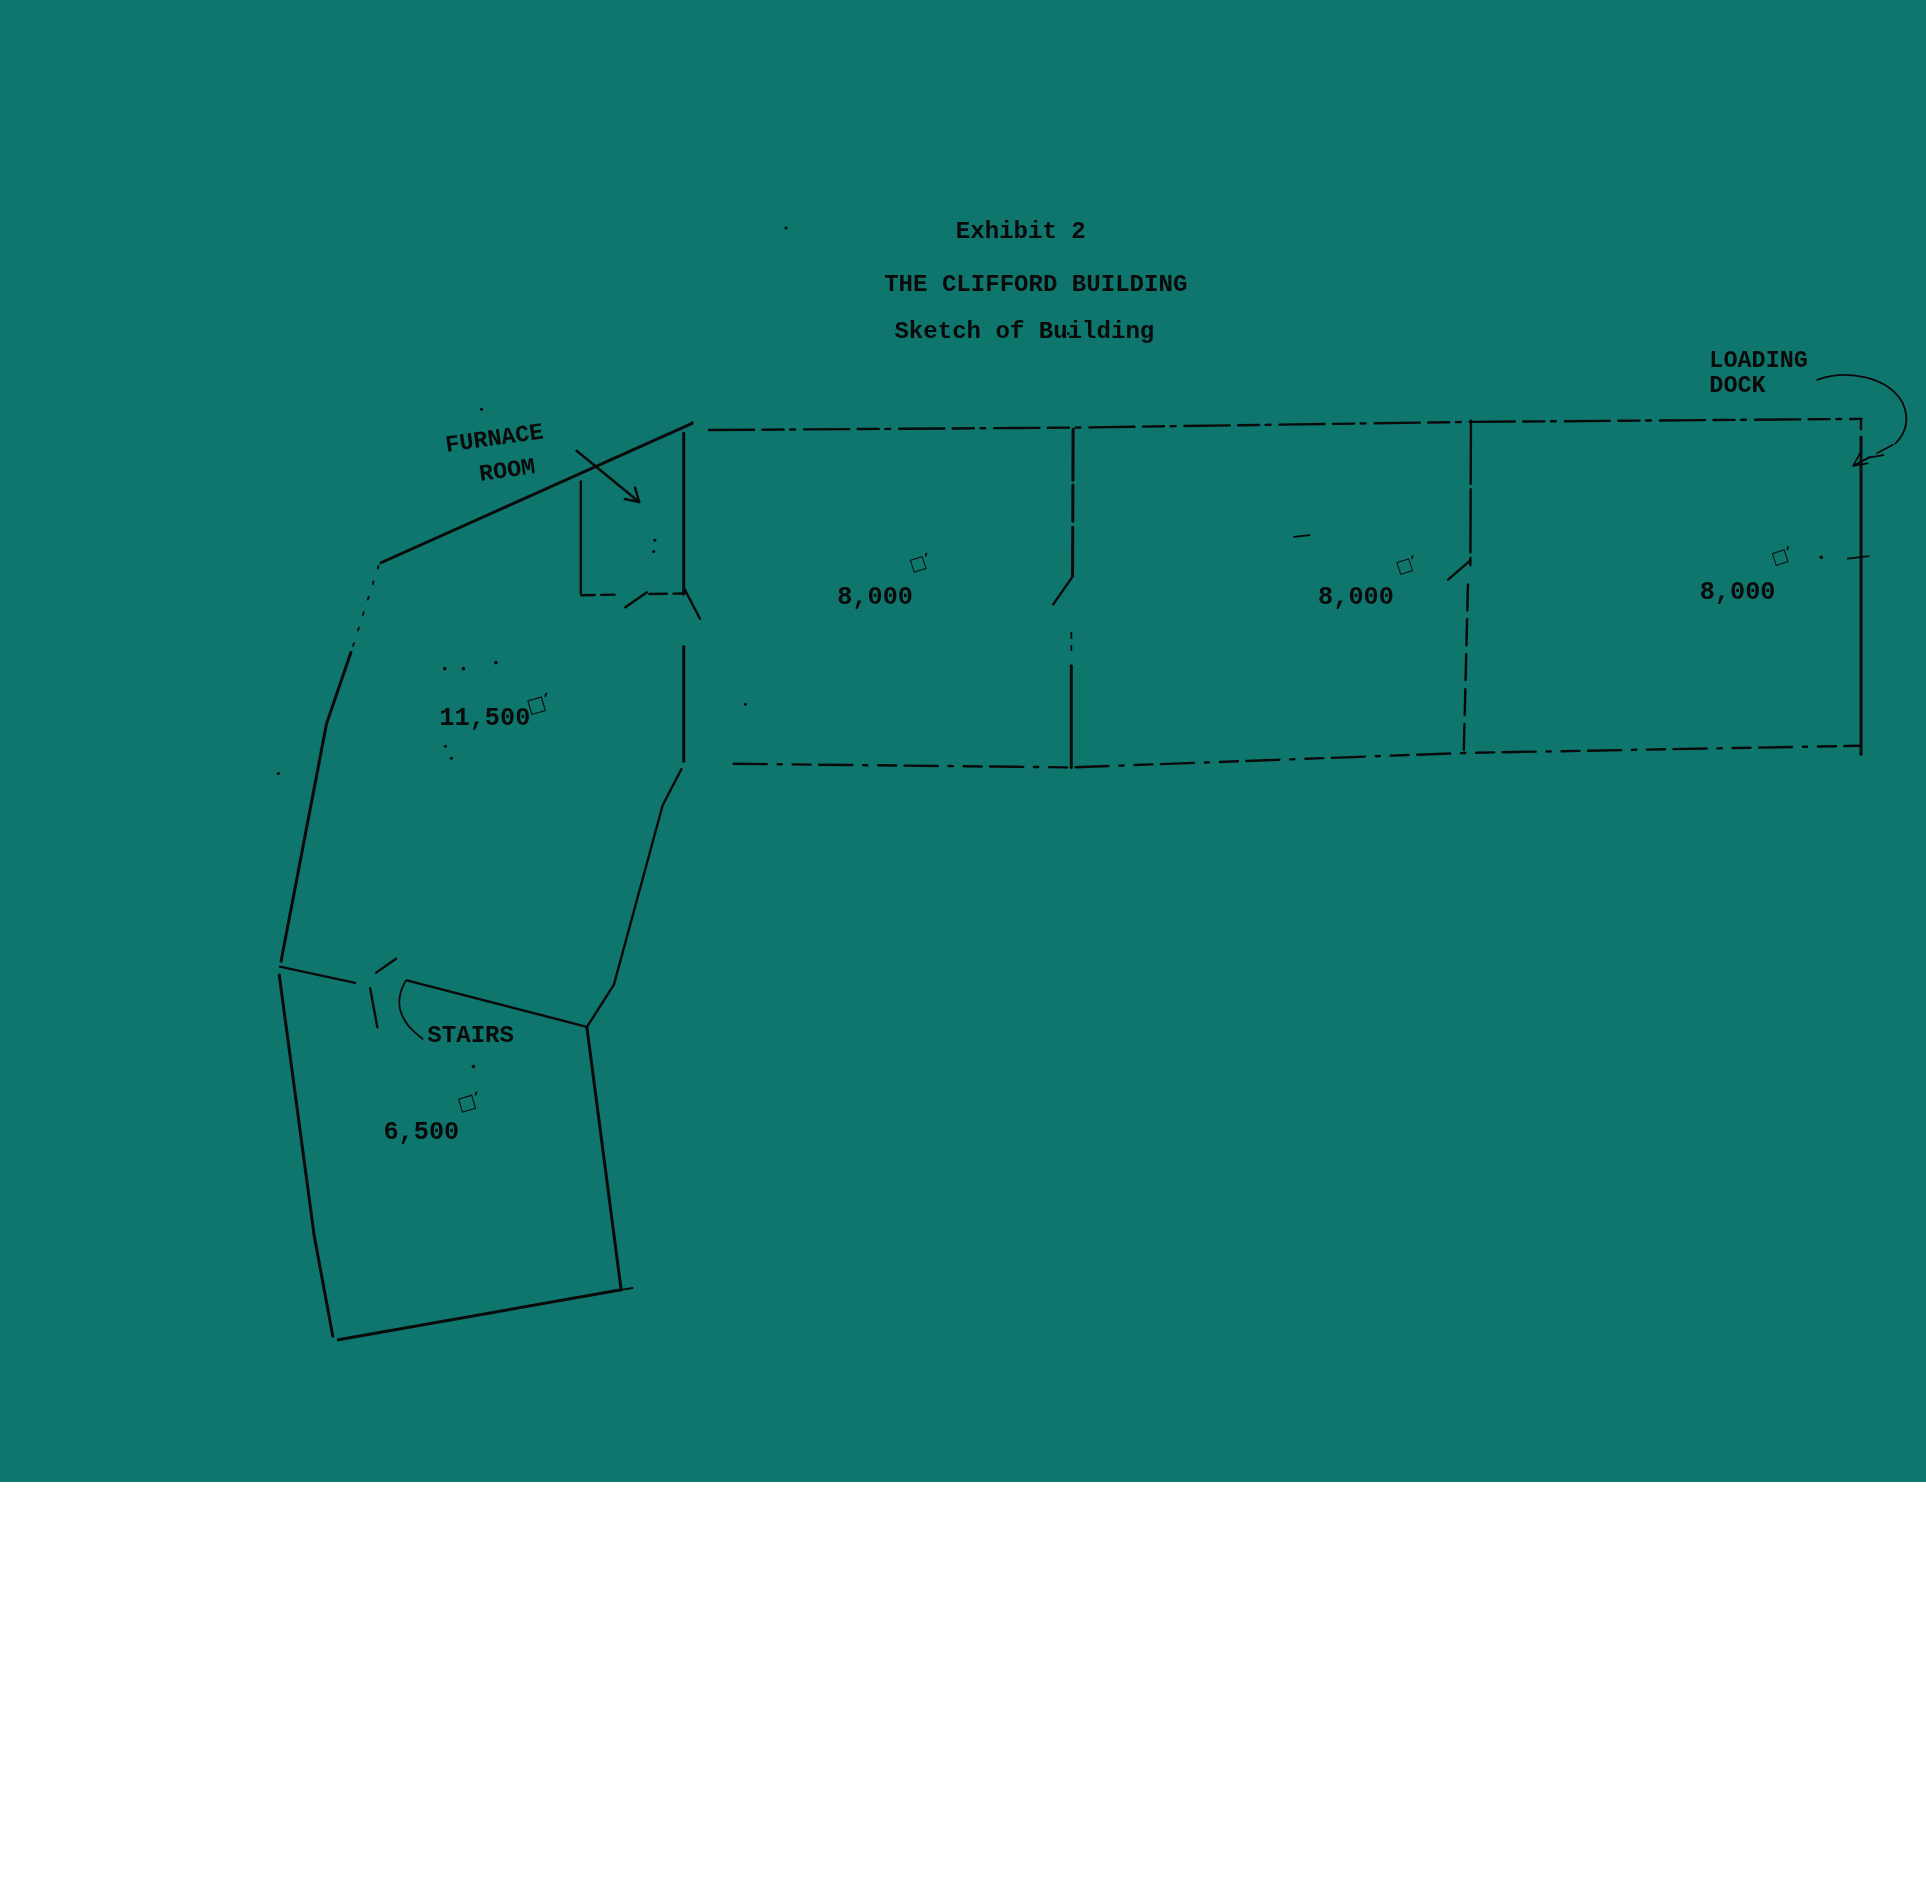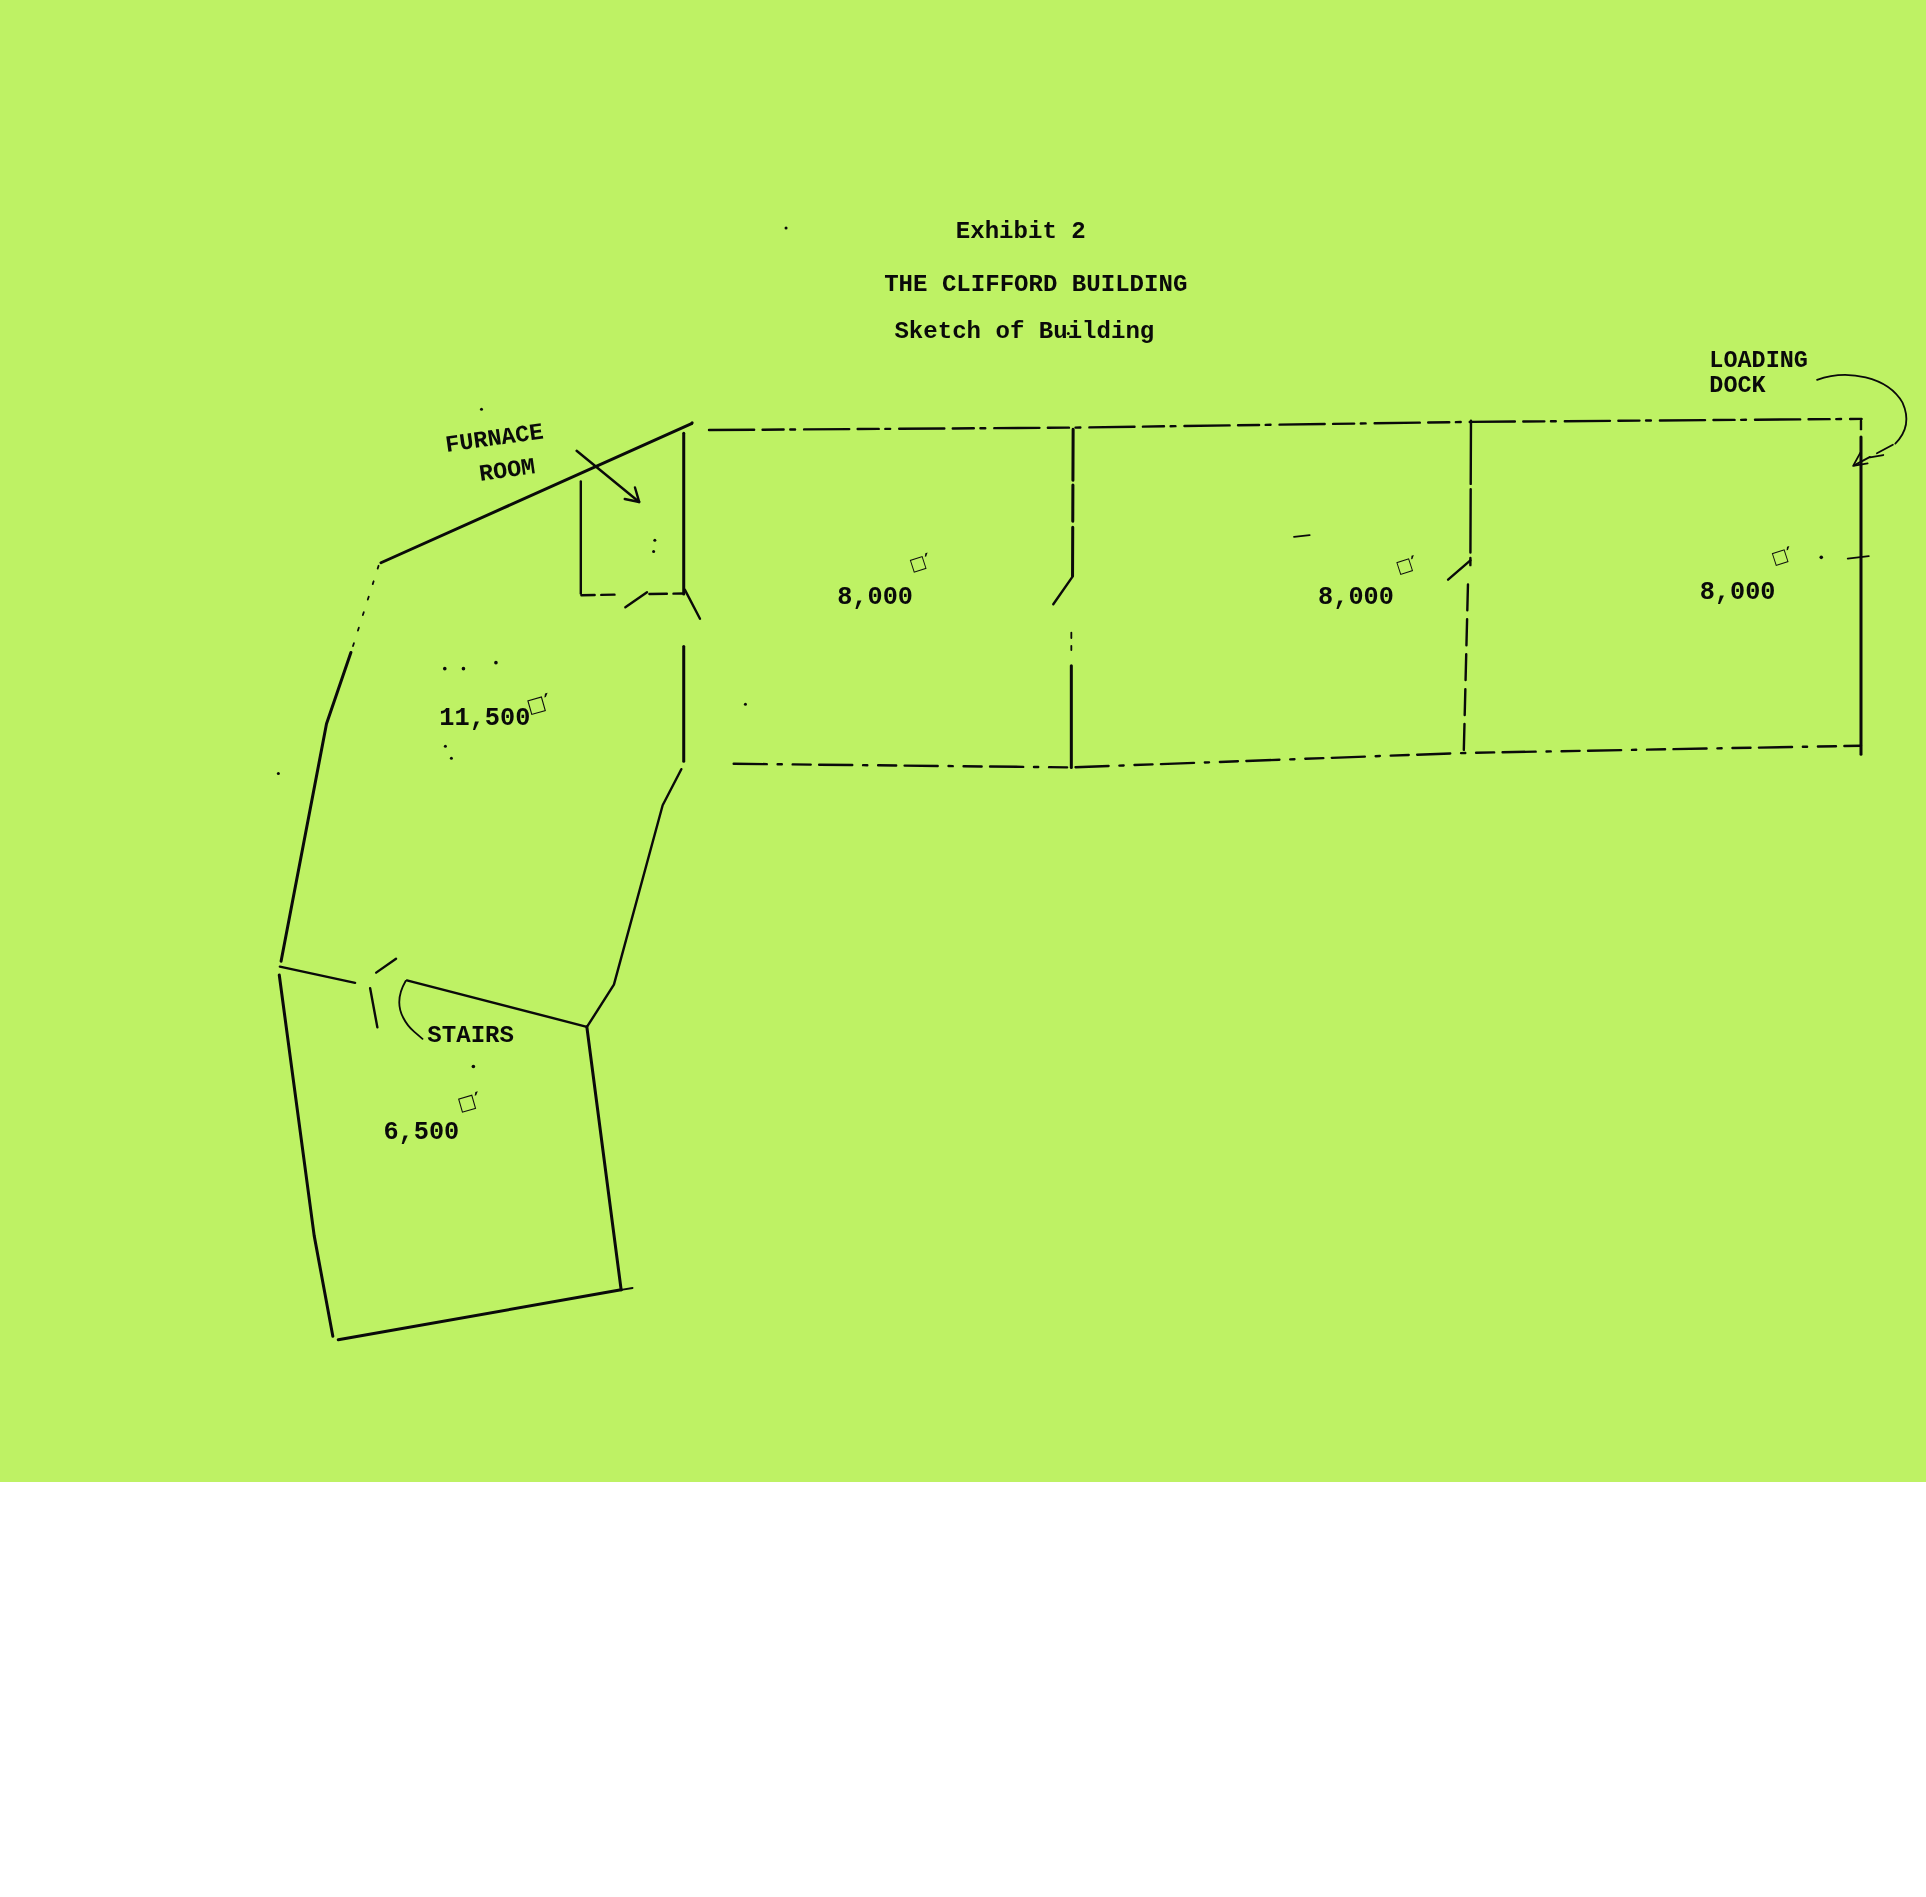--- a/index.html
+++ b/index.html
@@ -2,21 +2,21 @@
 <html style="font-size:6.2px"><head>
 <meta charset="utf-8">
 <style>
   html, body {
     margin: 0;
     padding: 0;
     background: #ffffff;
   }
   .page {
     width: 100vw;
-    background: #bef264;
+    background: #0f766e;
   }
   svg { display: block; width: 100%; height: auto; }
   .ink-line {
     fill: none;
     stroke: #0a0a0a;
     stroke-width: 8;
     stroke-linecap: round;
     stroke-linejoin: round;
   }
   .ink-line.thin { stroke-width: 6; }

